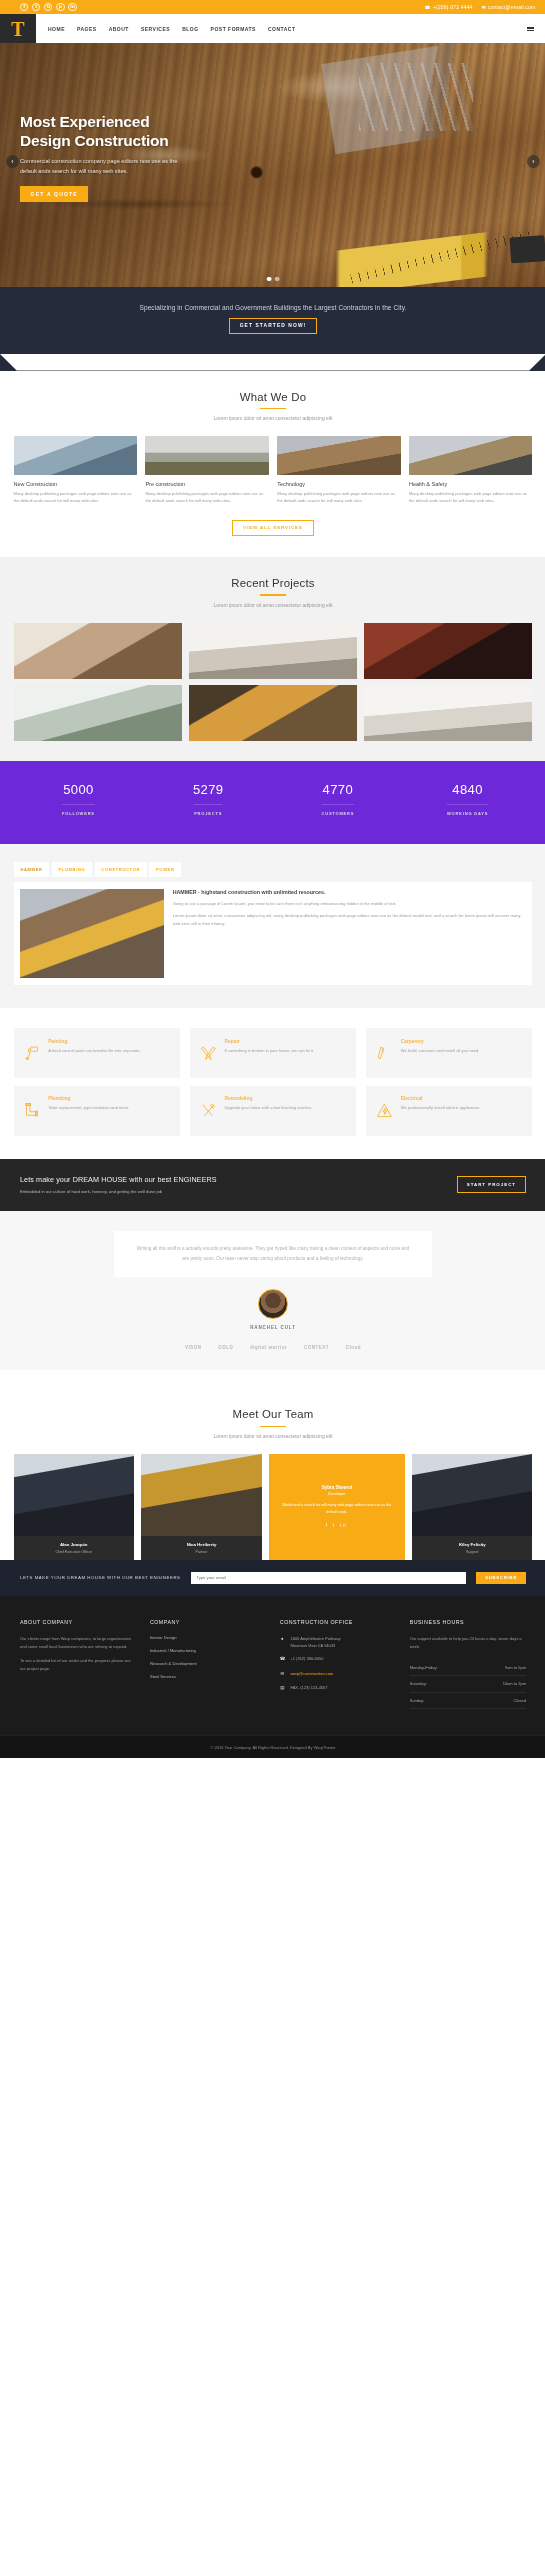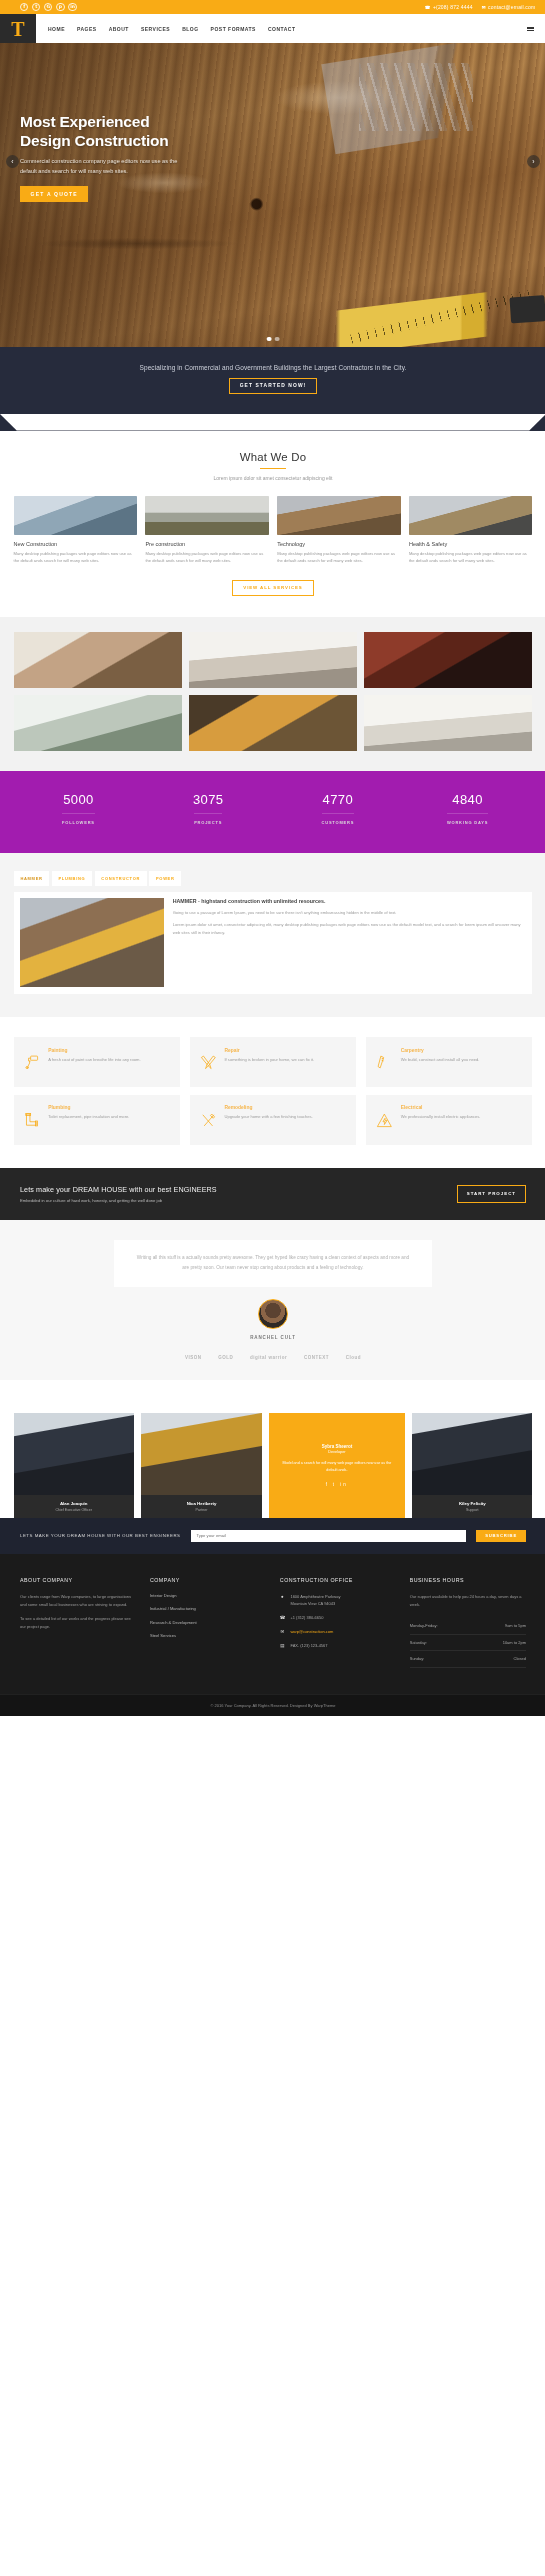--- a/index.html
+++ b/index.html
@@ -46,21 +46,21 @@
     font-size: 5px; color: #3c3c3c; text-decoration: none; letter-spacing: 0.5px;
     font-weight: 600;
   }
   .menu a.active { color: #3c3c3c; }
   .burger { display: flex; align-items: center; padding-right: 12px; }
   .burger .bars { width: 6.8px; }
   .burger .bars i { display: block; height: 0.8px; background: #333; margin: 1.2px 0; }
 
   
   .hero {
-    height: 304px; position: relative; overflow: hidden;
+    height: 244px; position: relative; overflow: hidden;
     background:
       linear-gradient(100deg, rgba(60,38,20,.55) 0%, rgba(90,60,30,.18) 48%, rgba(0,0,0,0) 70%),
       repeating-linear-gradient(97deg, rgba(120,78,40,.55) 0px, rgba(163,116,62,.25) 4.5px, rgba(96,60,28,.5) 10px, rgba(150,104,56,.3) 16.7px),
       linear-gradient(170deg, #9a6d3c 0%, #b98a51 28%, #8d5f32 55%, #a87945 78%, #6f4824 100%);
   }
   .hero:before {
     content:""; position:absolute; inset:0;
     background:
       radial-gradient(ellipse 91px 24px at 62% 18%, rgba(230,205,170,.45), transparent 70%),
       radial-gradient(ellipse 68px 15px at 30% 46%, rgba(235,212,180,.35), transparent 70%),
@@ -161,21 +161,21 @@
   .proj-grid { display: grid; grid-template-columns: repeat(3, 1fr); gap: 6.8px; padding: 15px 13.6px 0; }
   .proj { height: 56px; background-size: cover; }
   .g1 { background: linear-gradient(150deg,#e9e3d8 0 28%, #c3a385 29% 58%, #7a5f43 59% 100%); }
   .g2 { background: linear-gradient(175deg,#f3f2ee 0 40%, #cfc7bb 41% 70%, #9b9286 71% 100%); }
   .g3 { background: linear-gradient(150deg,#8e3b2a 0 30%, #5c2418 31% 55%, #241310 56% 100%); }
   .g4 { background: linear-gradient(165deg,#eef2ee 0 35%, #bcc7bb 36% 62%, #7c8d7a 63% 100%); }
   .g5 { background: linear-gradient(150deg,#4a3a28 0 26%, #d79c3e 27% 56%, #6c5536 57% 100%); }
   .g6 { background: linear-gradient(175deg,#f5f4f0 0 44%, #d9d5cc 45% 72%, #a7a298 73% 100%); }
 
   
-  .counters { background: #a21caf; display: flex; padding: 21px 13.6px 26px; }
+  .counters { background: #6d28d9; display: flex; padding: 21px 13.6px 26px; }
   .cnt { flex: 1; text-align: center; }
   .cnt .n { color: #fff; font-size: 13px; font-weight: 300; letter-spacing: 0.4px; }
   .cnt .l {
     color: #dcdcdc; font-size: 4px; letter-spacing: 0.8px; margin-top: 6.8px;
     padding-top: 5.3px; font-weight: 700; display: inline-block;
     border-top: 0.8px solid rgba(255,255,255,.18);
   }
 
   
   .tabsec { background: #f4f4f4; padding: 18px 13.6px 23px; }
@@ -380,37 +380,42 @@
         <h4>Health &amp; Safety</h4>
         <p>Many desktop publishing packages web page editors now use as the default ands search for will many web sites.</p>
       </div>
     </div>
     <div class="seeall">
       <button class="b">VIEW ALL SERVICES</button>
     </div>
   </div>
 
   <div class="projects-sec">
+    <div class="sec-head">
+      <h2>Recent Projects</h2>
+      <div class="rule"></div>
+      <p>Lorem ipsum dolor sit amet consectetur adipiscing elit</p>
+    </div>
     <div class="proj-grid">
       <div class="proj g1"></div>
       <div class="proj g2"></div>
       <div class="proj g3"></div>
       <div class="proj g4"></div>
       <div class="proj g5"></div>
       <div class="proj g6"></div>
     </div>
   </div>
 
   <div class="counters">
     <div class="cnt">
       <div class="n">5000</div>
       <div class="l">FOLLOWERS</div>
     </div>
     <div class="cnt">
-      <div class="n">3075</div>
+      <div class="n">5279</div>
       <div class="l">PROJECTS</div>
     </div>
     <div class="cnt">
       <div class="n">4770</div>
       <div class="l">CUSTOMERS</div>
     </div>
     <div class="cnt">
       <div class="n">4840</div>
       <div class="l">WORKING DAYS</div>
     </div>
@@ -537,20 +542,25 @@
     <div class="logos">
       <span class="lg">VISON</span>
       <span class="lg">GOLD</span>
       <span class="lg">digital warrior</span>
       <span class="lg">CONTEXT</span>
       <span class="lg">Cloud</span>
     </div>
   </div>
 
   <div class="teamsec">
+    <div class="sec-head">
+      <h2>Meet Our Team</h2>
+      <div class="rule"></div>
+      <p>Lorem ipsum dolor sit amet consectetur adipiscing elit</p>
+    </div>
     <div class="team">
       <div class="mem">
         <div class="ph m1"></div>
         <div class="cap">
           <div class="n">Alan Joaquin</div>
           <div class="r">Chief Executive Officer</div>
         </div>
       </div>
       <div class="mem">
         <div class="ph m2"></div>

